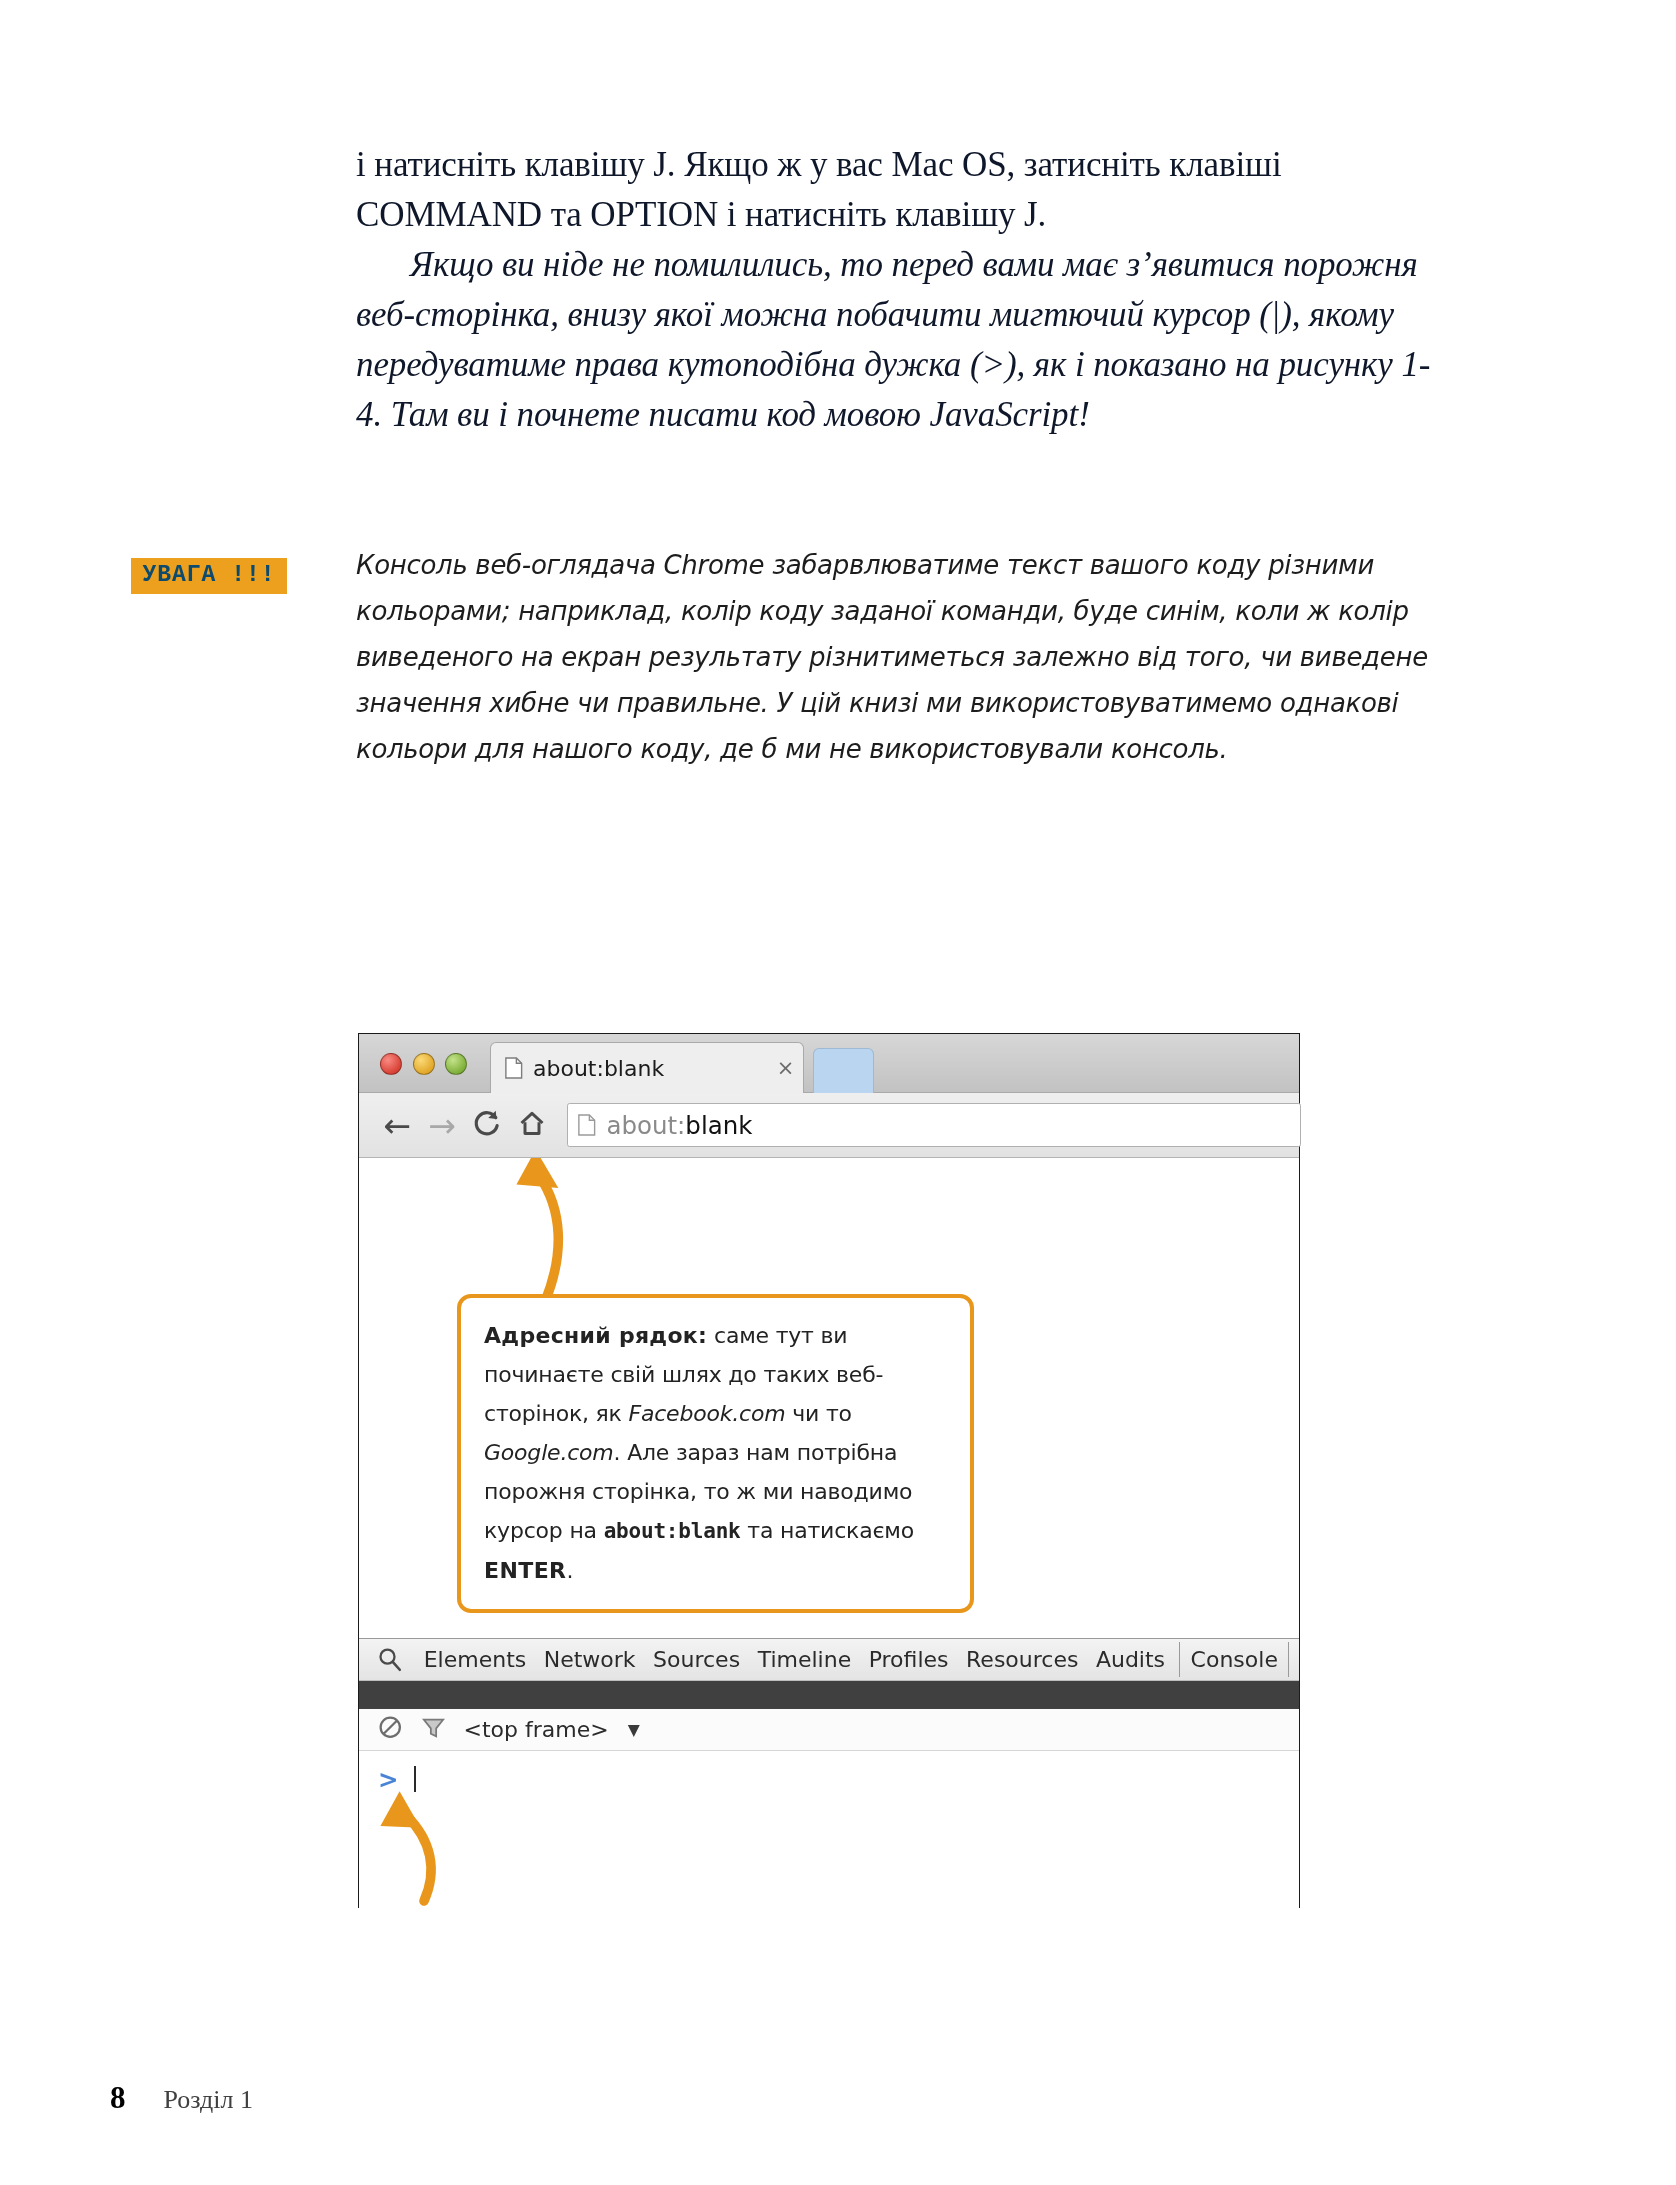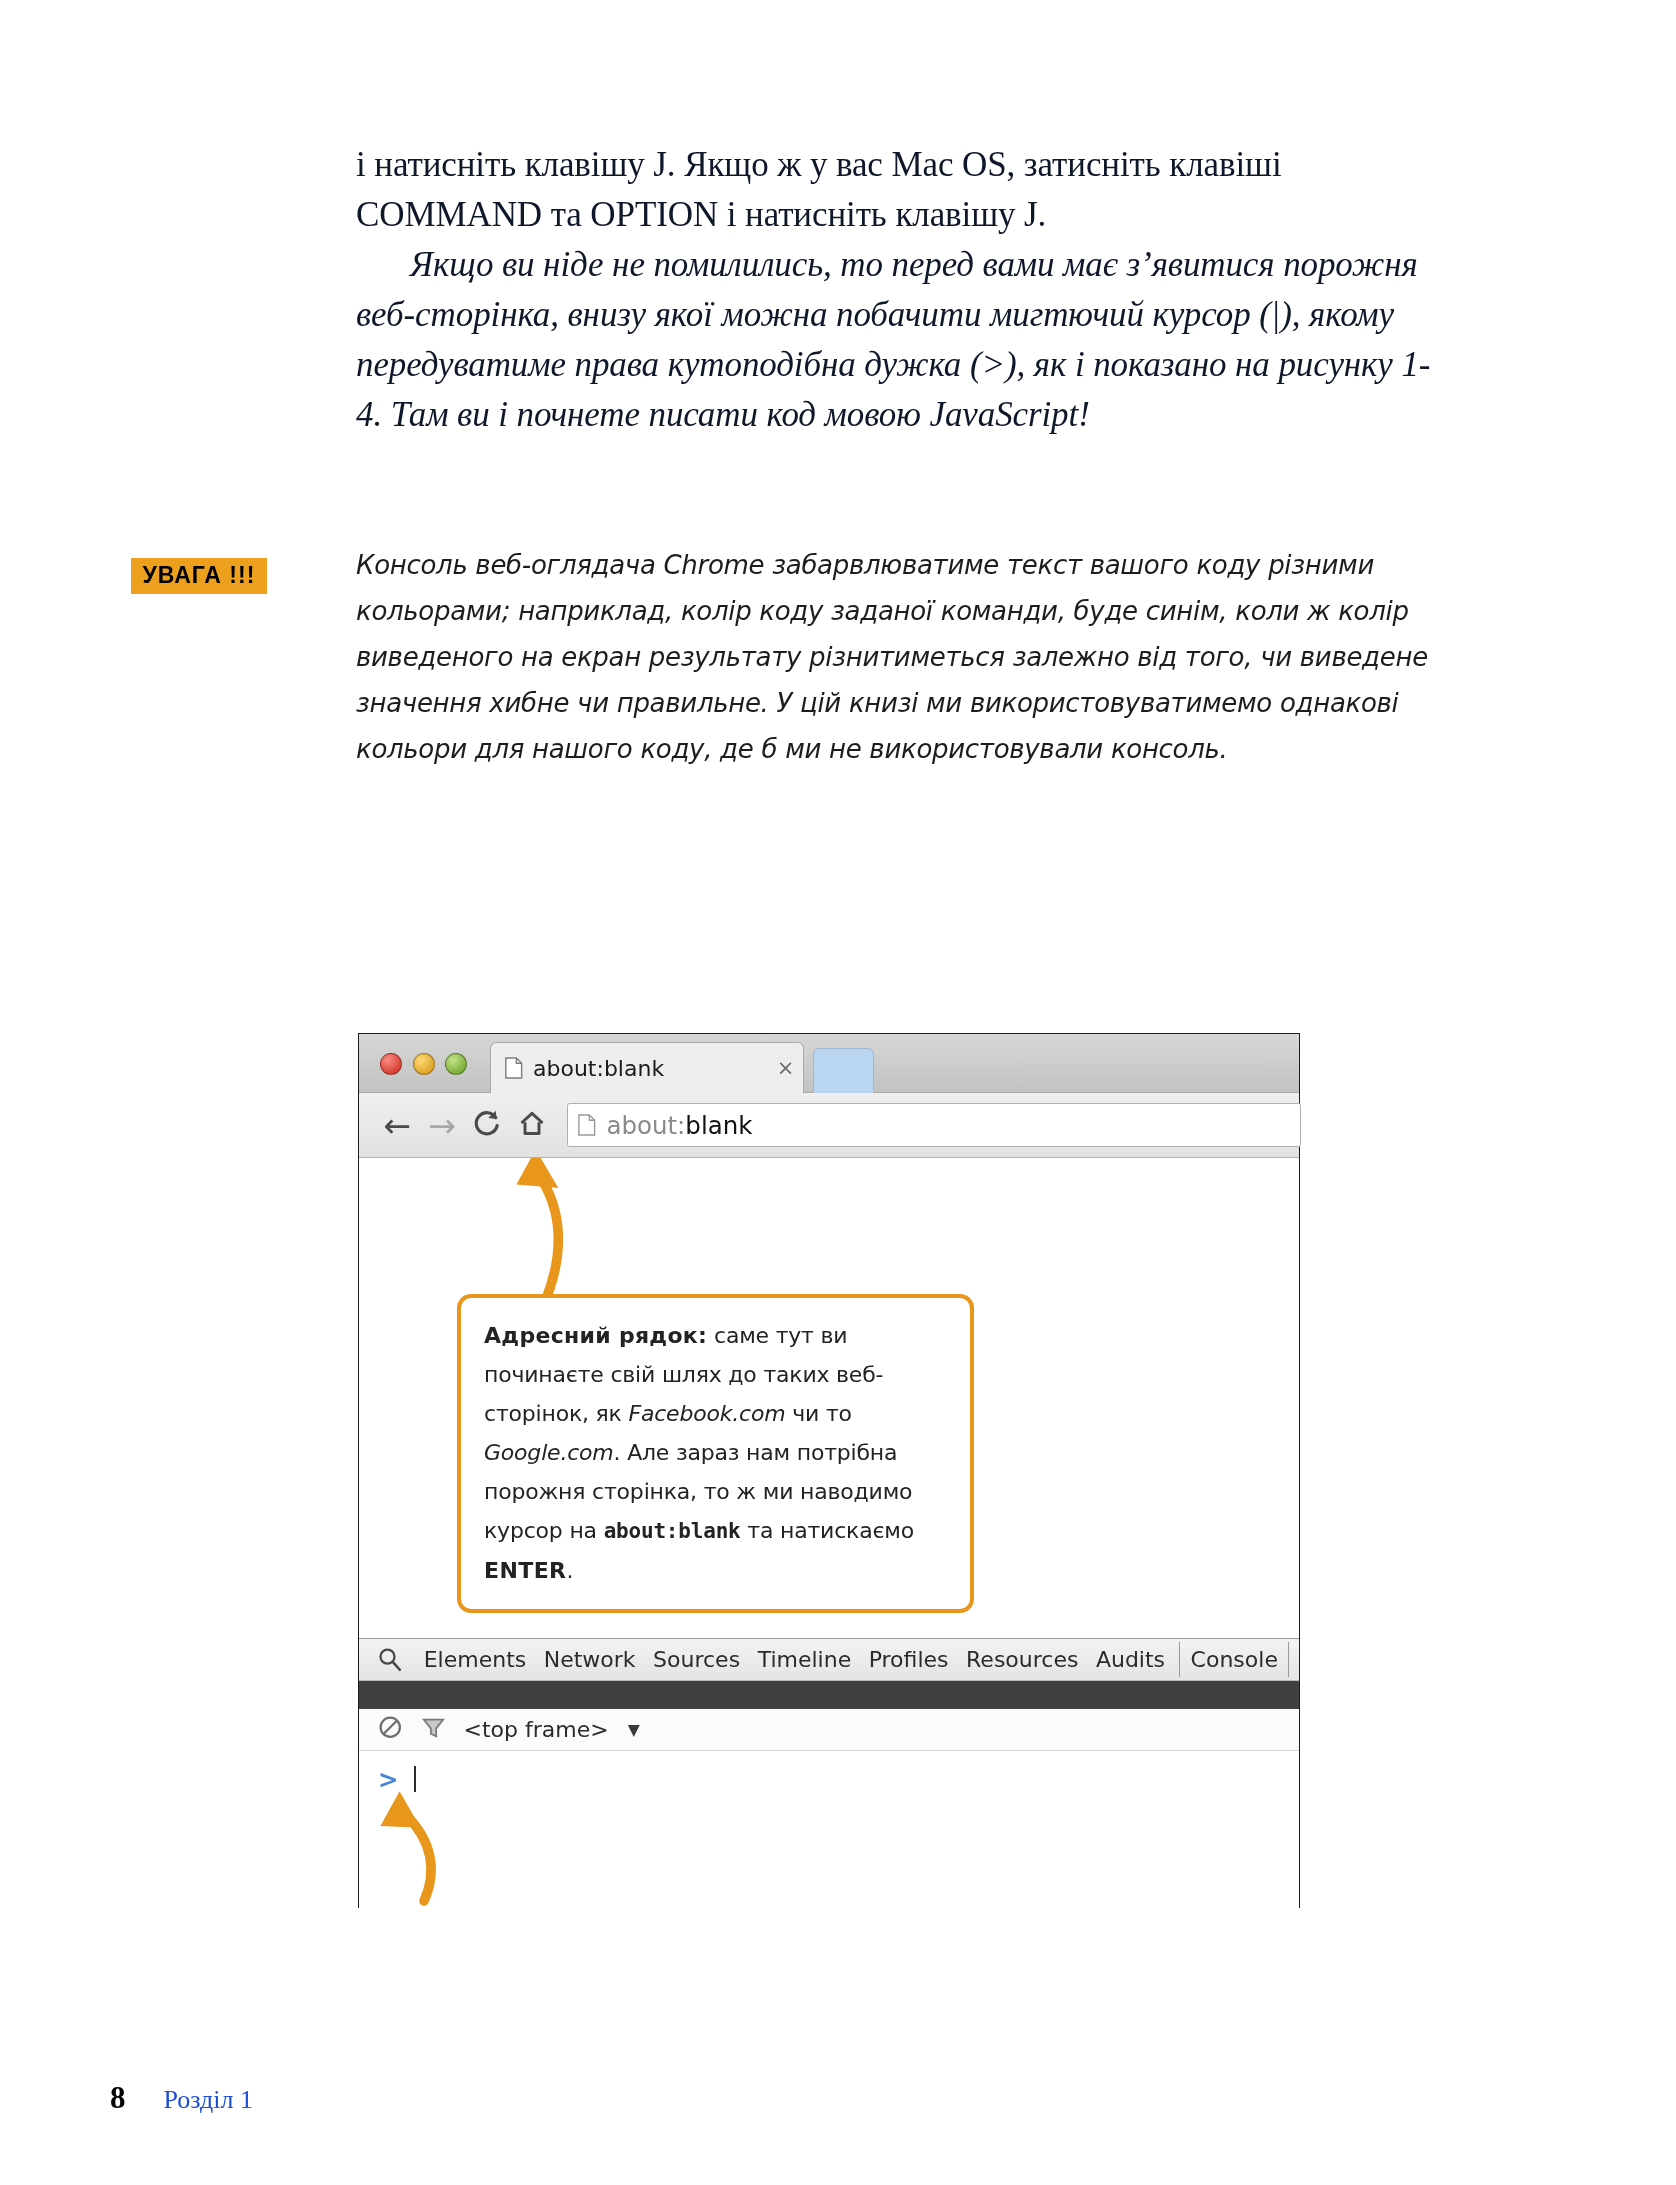--- a/index.html
+++ b/index.html
@@ -43,22 +43,22 @@
   .warn-block {
     position: absolute;
     left: 131px;
     top: 542px;
     width: 1310px;
   }
   .warn-badge {
     position: absolute;
     left: 0; top: 15.7px;
     background: #eda01d;
-    color: #000000;
-    font-family: Liberation Sans, sans-serif;
+    color: #0c4a6e;
+    font-family: Liberation Mono, monospace;
     font-weight: bold;
     font-size: 23px;
     letter-spacing: 1px;
     padding: 6.1px 11.4px 7px 11.4px;
     line-height: 1;
     white-space: nowrap;
   }
   .warn-text {
     position: absolute;
     left: 225px;
@@ -330,21 +330,21 @@
   }
   .footer .pnum {
     font-family: "Liberation Serif", serif;
     font-weight: bold;
     font-size: 31px;
     color: #000;
   }
   .footer .ftext {
     font-family: "Liberation Serif", serif;
     font-size: 26px;
-    color: #1d4ed8;
+    color: #404040;
     margin-left: 38px;
   }
 </style>
 </head>
 <body>
 
 <div class="page">
 
   <div class="body-col">
     <p class="para">і натисніть клавішу J. Якщо ж у вас Mac OS, затисніть клавіші COMMAND та OPTION і натисніть клавішу J.</p>

